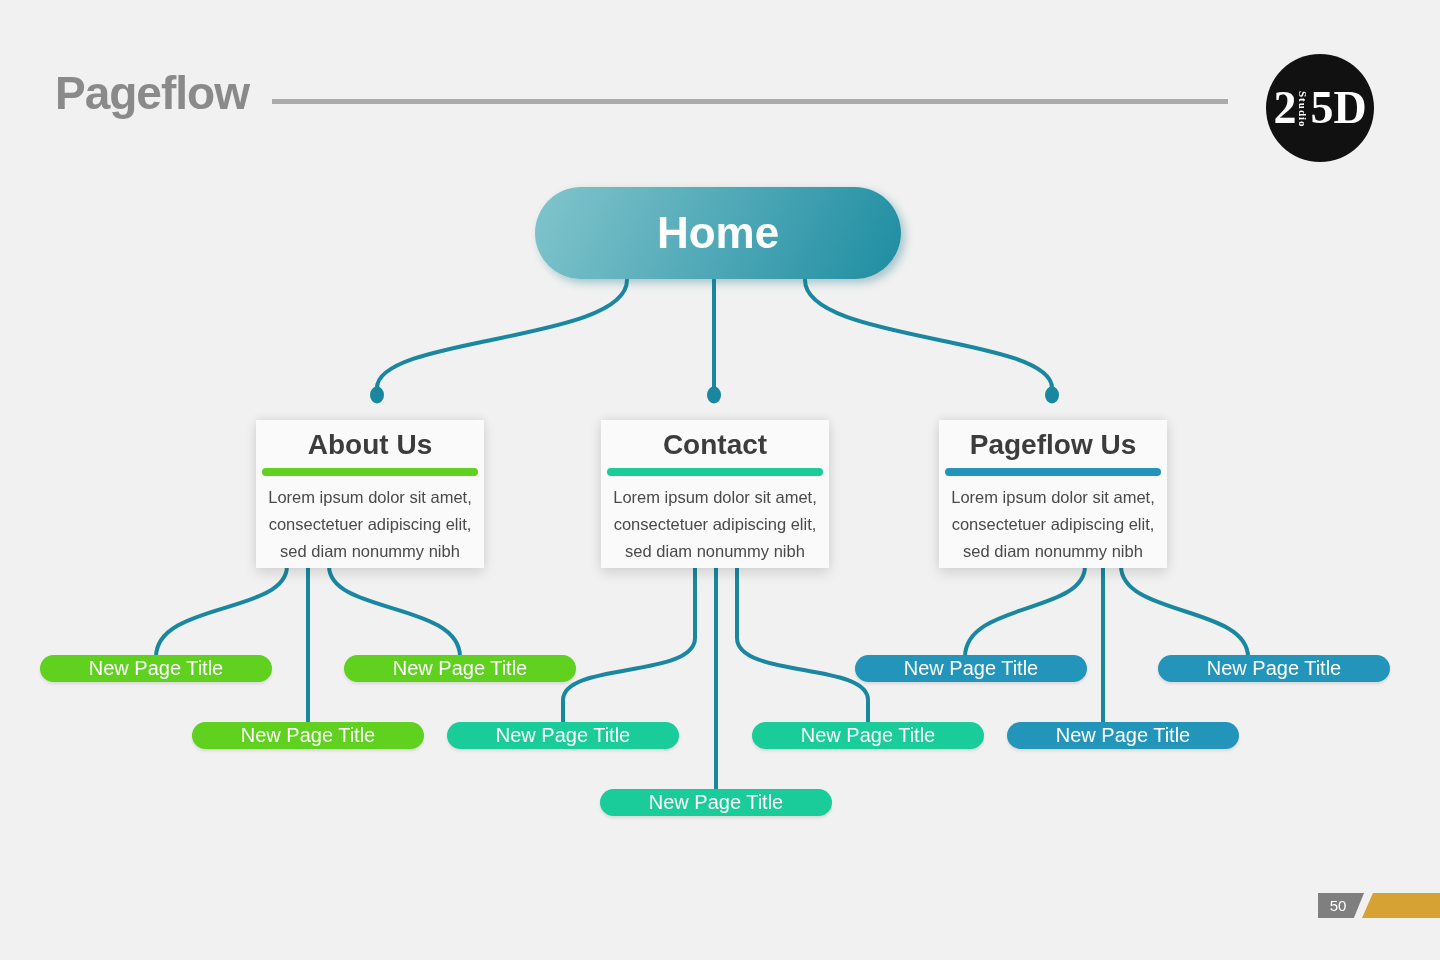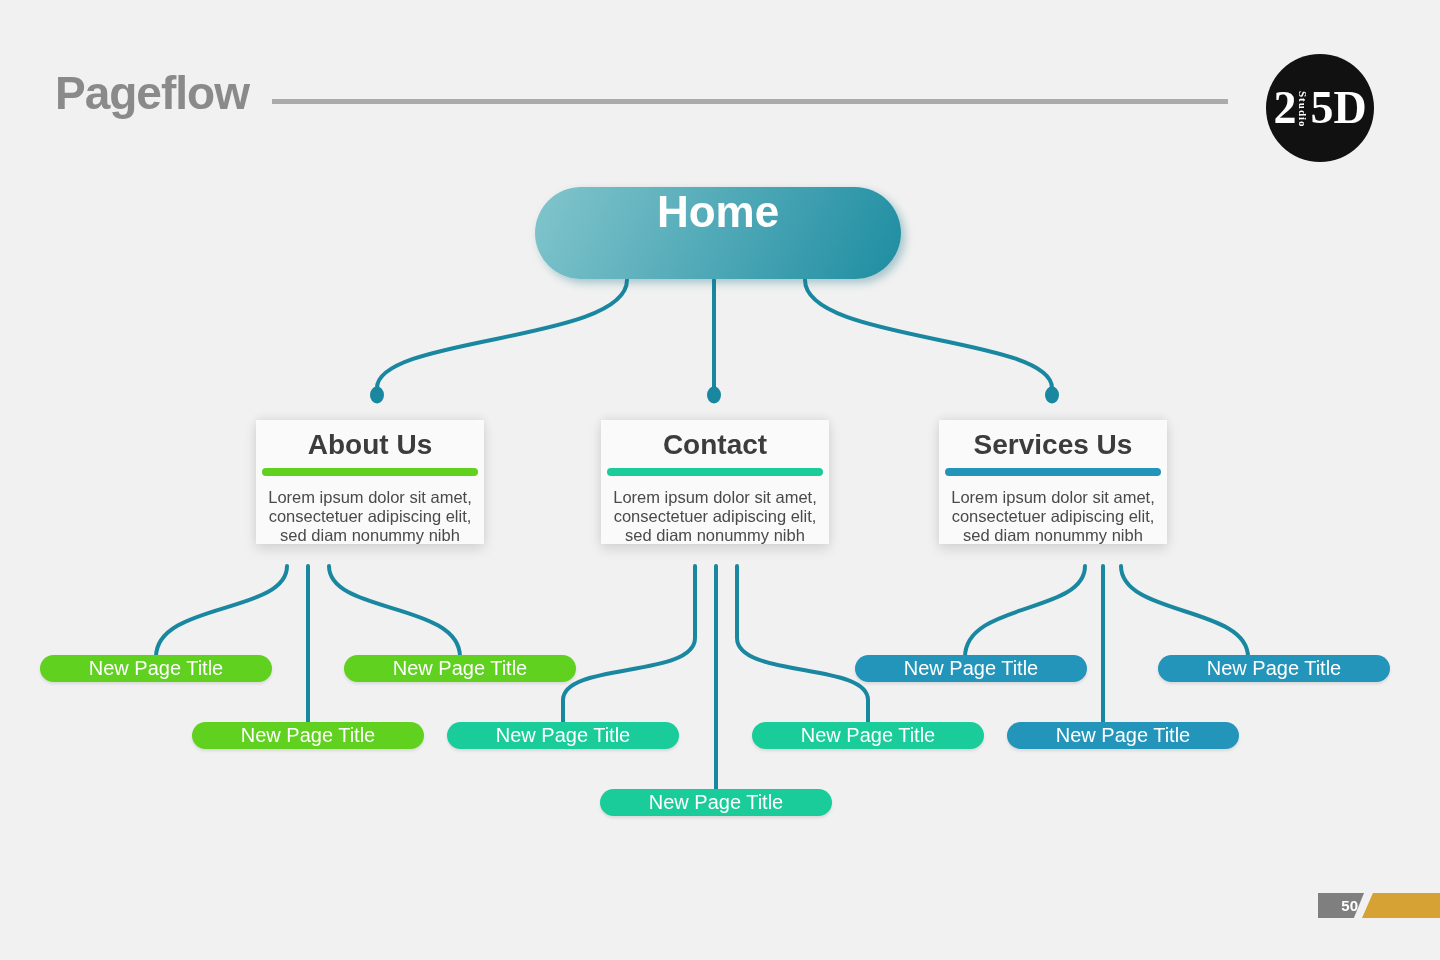--- a/index.html
+++ b/index.html
@@ -46,29 +46,29 @@
     stroke-width: 4; stroke-linecap: round;
   }
   svg.connectors ellipse { fill: var(--connector, #1a87a0); }
 
   
   .home-pill {
     position: absolute; left: 535px; top: 187px;
     width: 366px; height: 92px; border-radius: 46px;
     background: linear-gradient(115deg, var(--home-gradient-start,#82c5cc), var(--home-gradient-end,#1e8da2));
     box-shadow: 4px 4px 8px rgba(25,115,135,.35);
-    display: flex; justify-content: center;
+    display: flex; align-items: center; justify-content: center;
     color: #ffffff; font-size: 44px; font-weight: bold;
     z-index: 2;
   }
 
   
   .card {
     position: absolute; top: 420px;
-    width: 228px; height: 124px;
+    width: 228px; height: 148px;
     background: #fafafa;
     box-shadow: 0 5px 12px rgba(0,0,0,.13), 0 -3px 8px rgba(0,0,0,.05);
     text-align: center;
     z-index: 2;
   }
   .card-title {
     margin-top: 9px;
     font-size: 28px; font-weight: bold;
     color: var(--heading-dark, #3c3c3c);
   }
@@ -77,43 +77,43 @@
     margin: 7px auto 0 auto;
   }
   .underline.green  { background: var(--green,  #5fd11e); }
   .underline.emerald{ background: var(--emerald,#19cc99); }
   .underline.blue   { background: var(--blue,   #2395ba); }
   .card-body {
     margin-top: 12px;
     font-size: 16.5px; line-height: 19px;
     color: var(--body-text, #4a4a4a);
   }
-  .card-body div { white-space: nowrap; }
+  .card-body div { white-space: nowrap; margin-top: 8px; }
 
   
   .pill {
     position: absolute;
     width: 232px; height: 27px; border-radius: 14px;
     color: #ffffff; font-size: 20px;
     text-align: center; line-height: 27px;
     box-shadow: 0 2px 3px rgba(0,0,0,.10);
     z-index: 3;
   }
   .pill.green  { background: var(--green,  #5fd11e); }
   .pill.emerald{ background: var(--emerald,#19cc99); }
   .pill.blue   { background: var(--blue,   #2395ba); }
 
   
   .page-tab {
     position: absolute; left: 1318px; top: 893px;
     width: 46px; height: 25px;
     background: var(--page-tab-gray, #7f7f7f);
     clip-path: polygon(0 0, 100% 0, 78% 100%, 0 100%);
-    color: #ffffff; font-size: 15px; font-weight: bold;
-    text-align: right; line-height: 25px;
+    color: #ffffff; font-size: 15px; font-weight: normal;
+    text-align: center; line-height: 25px;
     padding-right: 6px; box-sizing: border-box;
   }
   .gold-bar {
     position: absolute; left: 1362px; top: 893px;
     width: 78px; height: 25px;
     background: var(--gold, #d5a233);
     clip-path: polygon(14% 0, 100% 0, 100% 100%, 0 100%);
   }
 </style>
 </head>
@@ -169,21 +169,21 @@
     <div class="card-title">Contact</div>
     <div class="underline emerald"></div>
     <div class="card-body">
       <div>Lorem ipsum dolor sit amet,</div>
       <div>consectetuer adipiscing elit,</div>
       <div>sed diam nonummy nibh</div>
     </div>
   </div>
 
   <div class="card" style="left:939px">
-    <div class="card-title">Services Us</div>
+    <div class="card-title">Pageflow Us</div>
     <div class="underline blue"></div>
     <div class="card-body">
       <div>Lorem ipsum dolor sit amet,</div>
       <div>consectetuer adipiscing elit,</div>
       <div>sed diam nonummy nibh</div>
     </div>
   </div>
 
   <div class="pill green" style="left:40px;   top:655px">New Page Title</div>
   <div class="pill green" style="left:344px;  top:655px">New Page Title</div>

